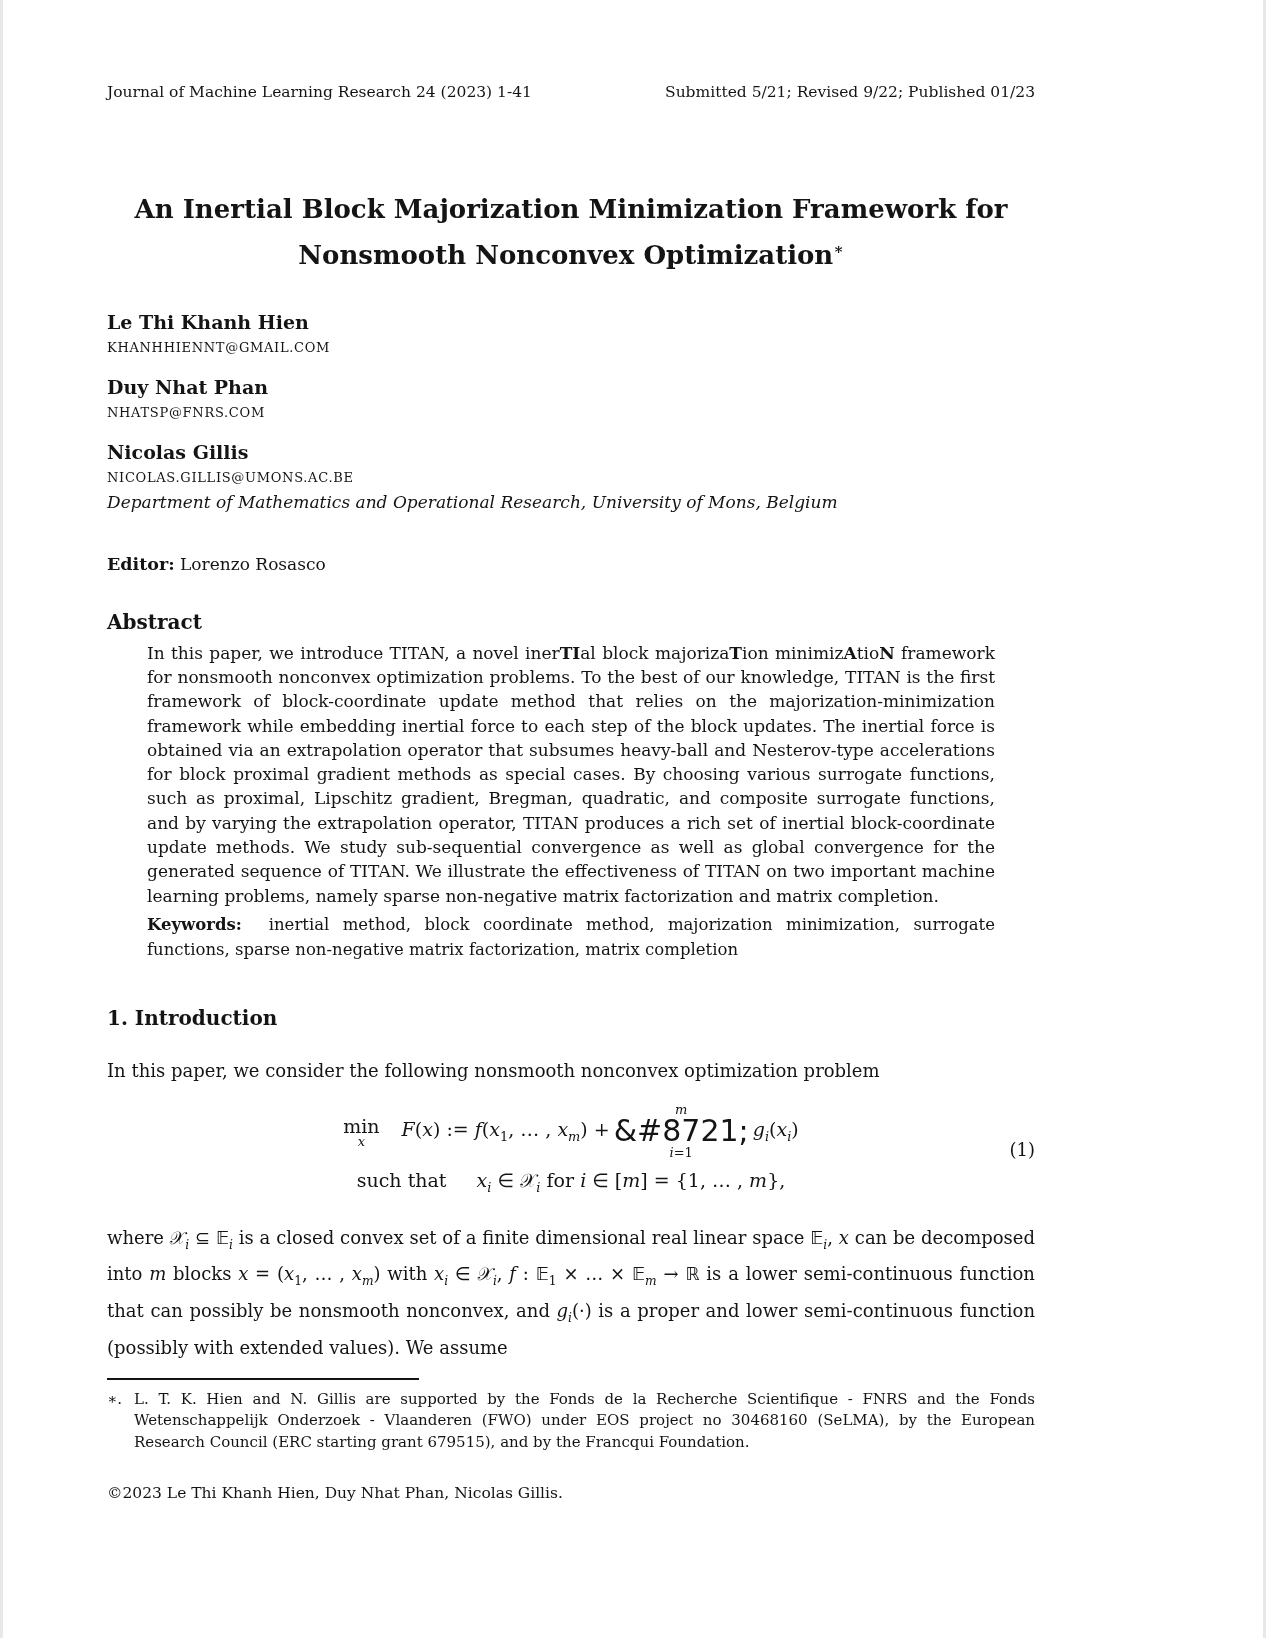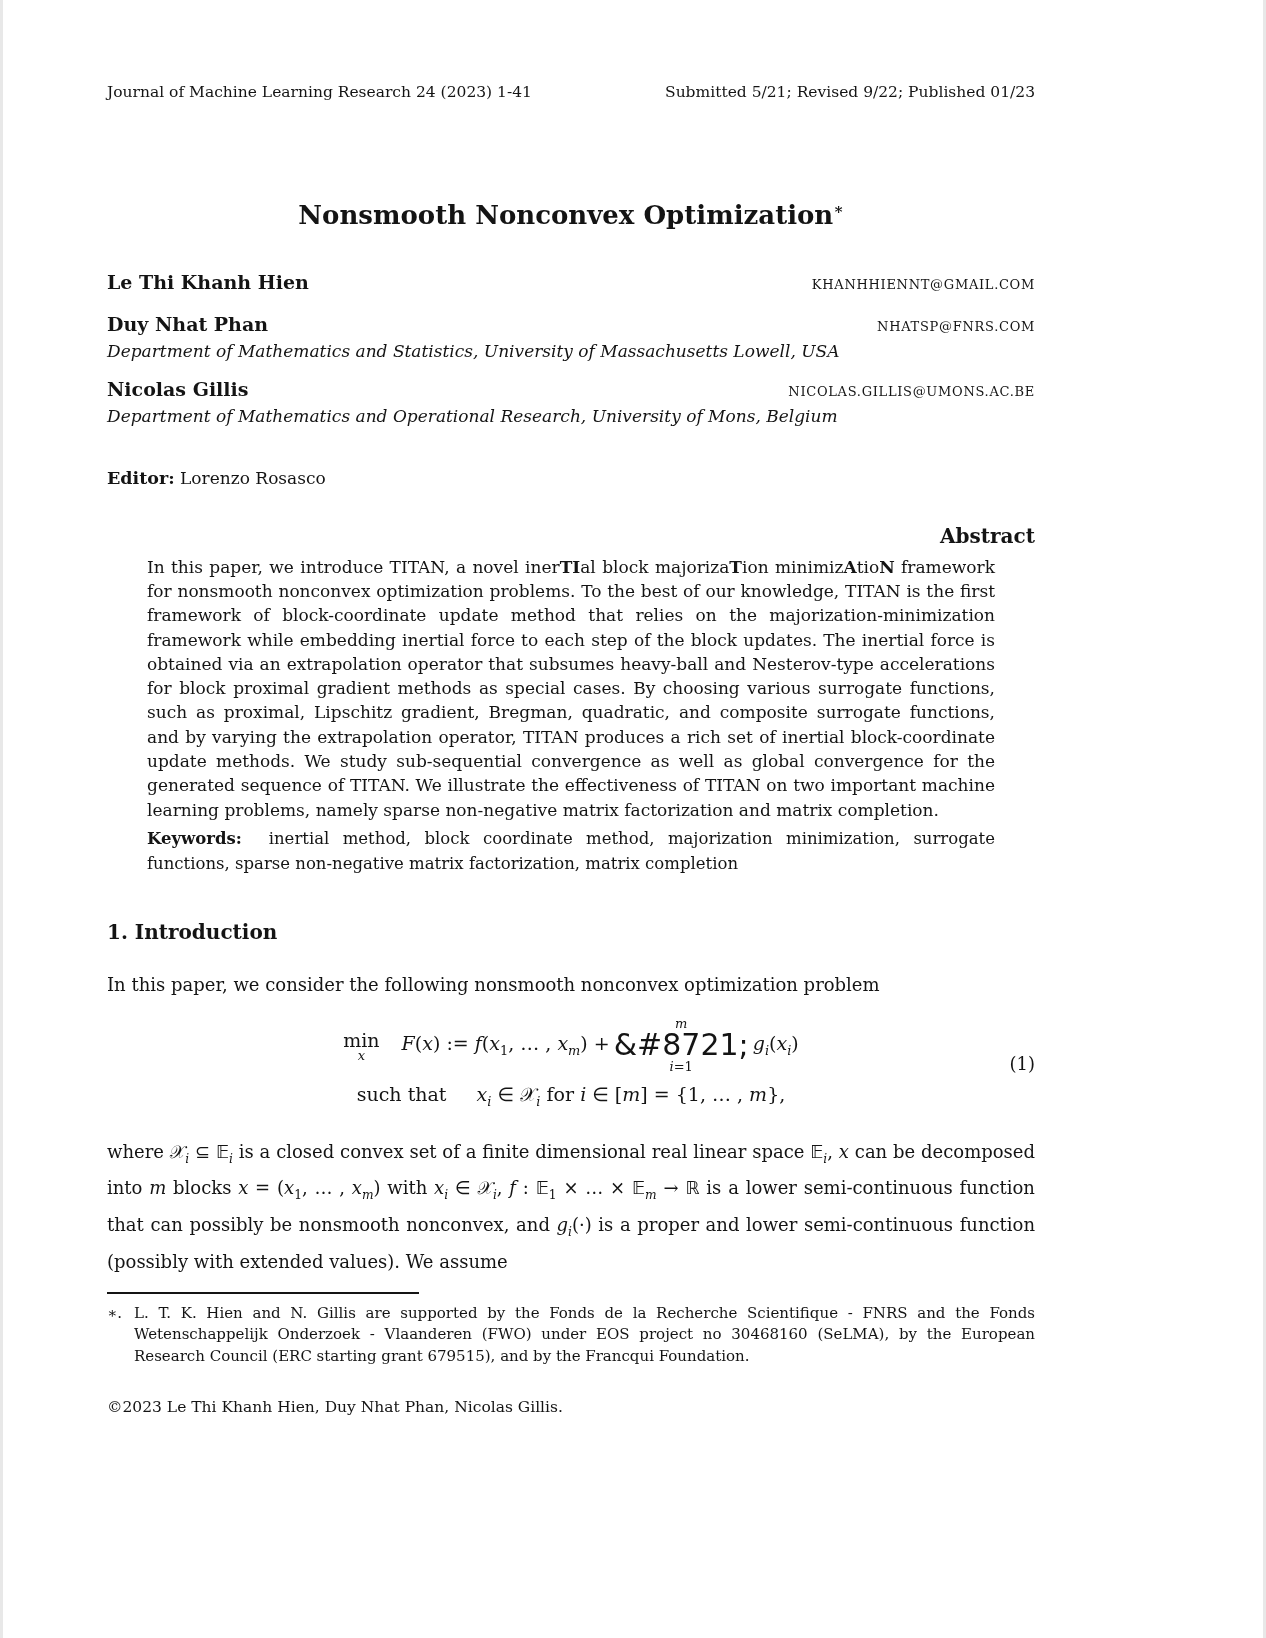--- a/index.html
+++ b/index.html
@@ -7,27 +7,27 @@
   .page {
     width:1260px; height:1638px; margin:0 auto; background:#ffffff; color:#141414;
     font-family:"DejaVu Serif","Liberation Serif",serif;
     position:relative; padding:83px 228px 0 104px; overflow:hidden;
   }
   .hdr { display:flex; justify-content:space-between; font-size:15.5px; }
   .title { text-align:center; font-weight:bold; font-size:26px; line-height:40px; margin-top:88px; }
   .title sup { font-size:15px; }
   .authors { margin-top:34px; }
   .author { margin-bottom:13px; }
-  .author-row { display:flex; justify-content:space-between; align-items:baseline; }
+  .author-row { display:flex; justify-content:space-between; align-items:baseline;flex-direction:column; }
   .author-name { font-weight:bold; font-size:19px; line-height:26px; }
   .author-email { font-size:13px; letter-spacing:0.7px; line-height:26px; }
   .author-affil { font-style:italic; font-size:17px; line-height:23px; }
   .editor { margin-top:40px; font-size:17px; }
   .editor b { font-size:17.5px; }
-  .abs-head { text-align:right; font-weight:bold; font-size:20px; margin-top:36px; }
+  .abs-head { text-align:left; font-weight:bold; font-size:20px; margin-top:36px; }
   .abs-body {
     margin:7px 40px 0 40px; font-size:17px; line-height:24.3px; text-align:justify;
   }
   .abs-kw { margin:4px 40px 0 40px; font-size:16.5px; line-height:25px; text-align:justify; }
   .sec-head { font-weight:bold; font-size:20px; margin-top:44px; }
   .lead { margin-top:26px; font-size:18px; line-height:29px; }
   .eqwrap { position:relative; margin-top:18px; }
   .eqnum { position:absolute; right:0; top:50%; transform:translateY(-50%); font-size:18px; }
   .eqrows { display:flex; flex-direction:column; align-items:center; }
   .eqrow1 { display:flex; align-items:center; font-size:19px; }
@@ -54,36 +54,36 @@
 <body>
 
 <div class="page">
 
   <div class="hdr">
     <span>Journal of Machine Learning Research 24 (2023) 1-41</span>
     <span>Submitted 5/21; Revised 9/22; Published 01/23</span>
   </div>
 
   <div class="title">
+    <div>An Inertial Block Majorization Minimization Framework for</div>
     <div>Nonsmooth Nonconvex Optimization<sup>∗</sup></div>
   </div>
 
   <div class="authors">
     <div class="author">
       <div class="author-row">
         <span class="author-name">Le Thi Khanh Hien</span>
         <span class="author-email">KHANHHIENNT@GMAIL.COM</span>
       </div>
     </div>
     <div class="author">
       <div class="author-row">
         <span class="author-name">Duy Nhat Phan</span>
         <span class="author-email">NHATSP@FNRS.COM</span>
       </div>
-      <div class="author-affil">Department of Mathematics and Statistics, University of Massachusetts Lowell, USA</div>
     </div>
     <div class="author">
       <div class="author-row">
         <span class="author-name">Nicolas Gillis</span>
         <span class="author-email">NICOLAS.GILLIS@UMONS.AC.BE</span>
       </div>
       <div class="author-affil">Department of Mathematics and Operational Research, University of Mons, Belgium</div>
     </div>
   </div>
 

